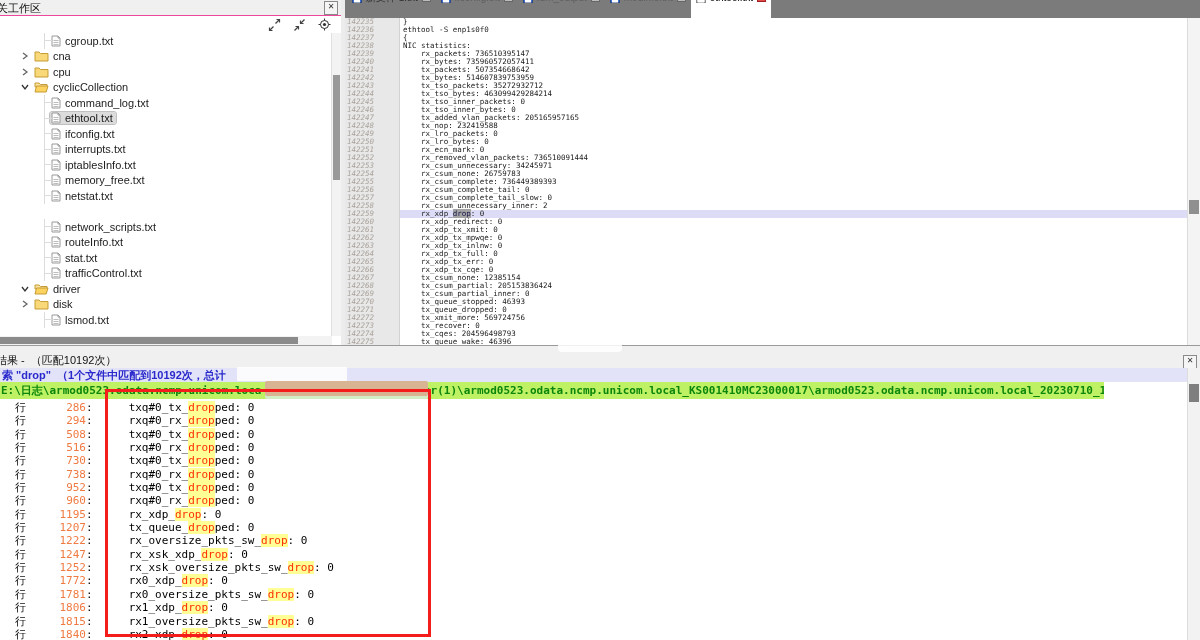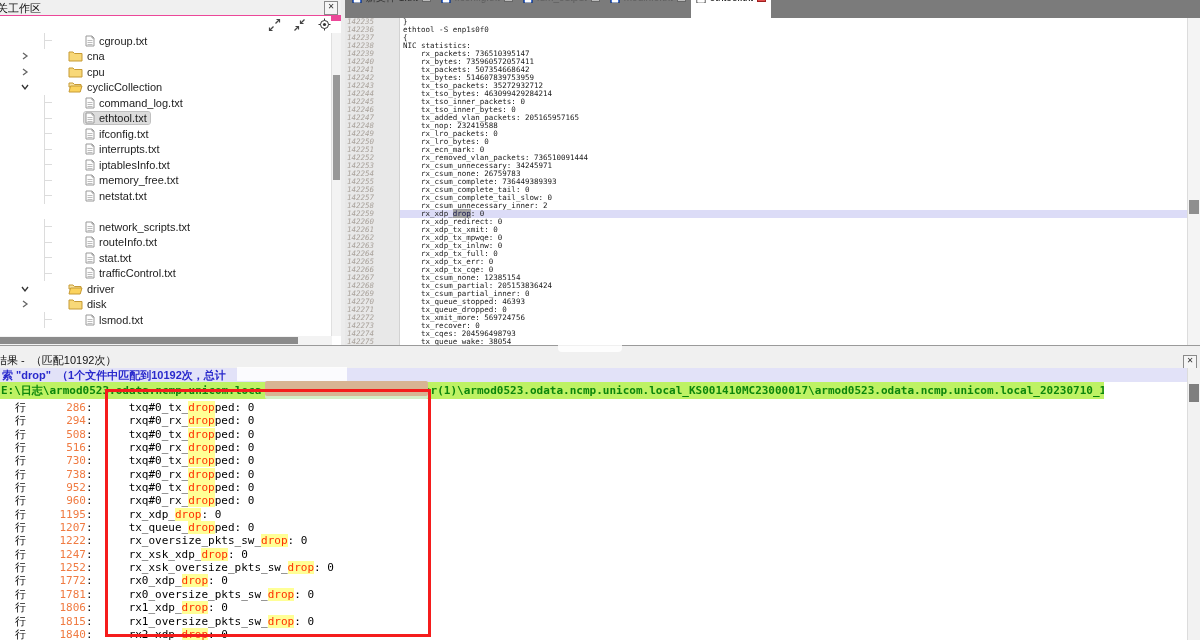--- a/index.html
+++ b/index.html
@@ -2,34 +2,34 @@
 <html><head>
 <meta charset="utf-8">
 <style>
   html,body{margin:0;padding:0;}
   body{width:1200px;height:640px;overflow:hidden;position:relative;background:#fff;
        font-family:"Liberation Sans",sans-serif;color:#111;}
   #screen{position:absolute;inset:0;width:1200px;height:640px;overflow:hidden;}
 
   
   #workspace{position:absolute;left:0;top:0;width:341px;height:345px;background:#fff;border-right:1px solid #b8b8b8;}
-  .ws-titlebar{position:absolute;left:0;top:0;right:0;height:15px;background:#f0f0f0;border-bottom:6px solid #ec4899;overflow:hidden;}
+  .ws-titlebar{position:absolute;left:0;top:0;right:0;height:15px;background:#f0f0f0;border-bottom:1px solid #ec4899;overflow:hidden;}
   .ws-title{position:absolute;left:-3px;top:1px;font-size:11px;color:#111;white-space:pre;}
   .ws-close{position:absolute;right:3px;top:1px;width:12px;height:12px;border:1px solid #8a8a8a;background:#f5f5f5;
             font-size:8px;line-height:10px;text-align:center;color:#333;cursor:default;}
   .ws-toolbar{position:absolute;left:0;top:16px;right:10px;height:17px;background:#fff;display:flex;justify-content:flex-end;align-items:center;gap:11px;}
   .ws-tool{width:14px;height:14px;display:inline-flex;align-items:center;justify-content:center;}
   .ws-tree{position:absolute;left:0;top:33px;width:332px;height:303px;overflow:hidden;background:#fff;}
   .tree-row{position:relative;height:15.5px;display:flex;align-items:center;font-size:11px;white-space:pre;}
   .tree-row.folder{padding-left:20px;}
   .tree-row.file{padding-left:50px;}
   .tree-row .arrow{width:13px;height:11px;display:inline-flex;align-items:center;flex:none;}
   .tree-row .ticon{display:inline-flex;align-items:center;margin-right:4px;flex:none;}
   .tree-row .tlabel{color:#1c1c1c;}
-  .tree-row .inner{display:inline-flex;padding:0 3px 0 1px;border-radius:2px;margin-left:34px;}
+  .tree-row .inner{display:inline-flex;padding:0 3px 0 1px;border-radius:2px;}
   .tree-row.selected .inner{background:#dcdcdc;outline:1px solid #c0c0c0;}
   .tree-row .vline{position:absolute;left:44px;top:0;bottom:0;width:1px;background:#dcdcdc;}
   .tree-row .hline{position:absolute;left:44px;top:7px;width:8px;height:1px;background:#dcdcdc;}
   .ws-vscroll{position:absolute;right:0;top:33px;width:9px;height:303px;background:#f3f3f3;border-left:1px solid #e0e0e0;}
   .ws-vscroll .thumb{position:absolute;left:1px;right:1px;top:42px;height:105px;background:#999;}
   .ws-hscroll{position:absolute;left:0;bottom:0;height:9px;width:332px;background:#f3f3f3;}
   .ws-hscroll .thumb{position:absolute;top:1px;bottom:1px;left:0;width:298px;background:#8b8b8b;}
   #v-divider{position:absolute;left:341px;top:0;width:4px;height:345px;background:#ececec;}
 
   
@@ -369,21 +369,21 @@
         <div class="eline"><span class="num">142265</span><span class="etxt">    rx_xdp_tx_err: 0</span></div>
         <div class="eline"><span class="num">142266</span><span class="etxt">    rx_xdp_tx_cqe: 0</span></div>
         <div class="eline"><span class="num">142267</span><span class="etxt">    tx_csum_none: 12385154</span></div>
         <div class="eline"><span class="num">142268</span><span class="etxt">    tx_csum_partial: 205153836424</span></div>
         <div class="eline"><span class="num">142269</span><span class="etxt">    tx_csum_partial_inner: 0</span></div>
         <div class="eline"><span class="num">142270</span><span class="etxt">    tx_queue_stopped: 46393</span></div>
         <div class="eline"><span class="num">142271</span><span class="etxt">    tx_queue_dropped: 0</span></div>
         <div class="eline"><span class="num">142272</span><span class="etxt">    tx_xmit_more: 569724756</span></div>
         <div class="eline"><span class="num">142273</span><span class="etxt">    tx_recover: 0</span></div>
         <div class="eline"><span class="num">142274</span><span class="etxt">    tx_cqes: 204596498793</span></div>
-        <div class="eline"><span class="num">142275</span><span class="etxt">    tx_queue_wake: 38054</span></div>
+        <div class="eline"><span class="num">142275</span><span class="etxt">    tx_queue_wake: 46396</span></div>
       </div>
     <div id="editor-vscroll">
       <div class="thumb"></div>
     </div>
   </div>
 
   <div id="results">
     <div class="res-titlebar">
       <span class="res-title">结果 -  （匹配10192次）</span>
       <span class="res-close">✕</span>

